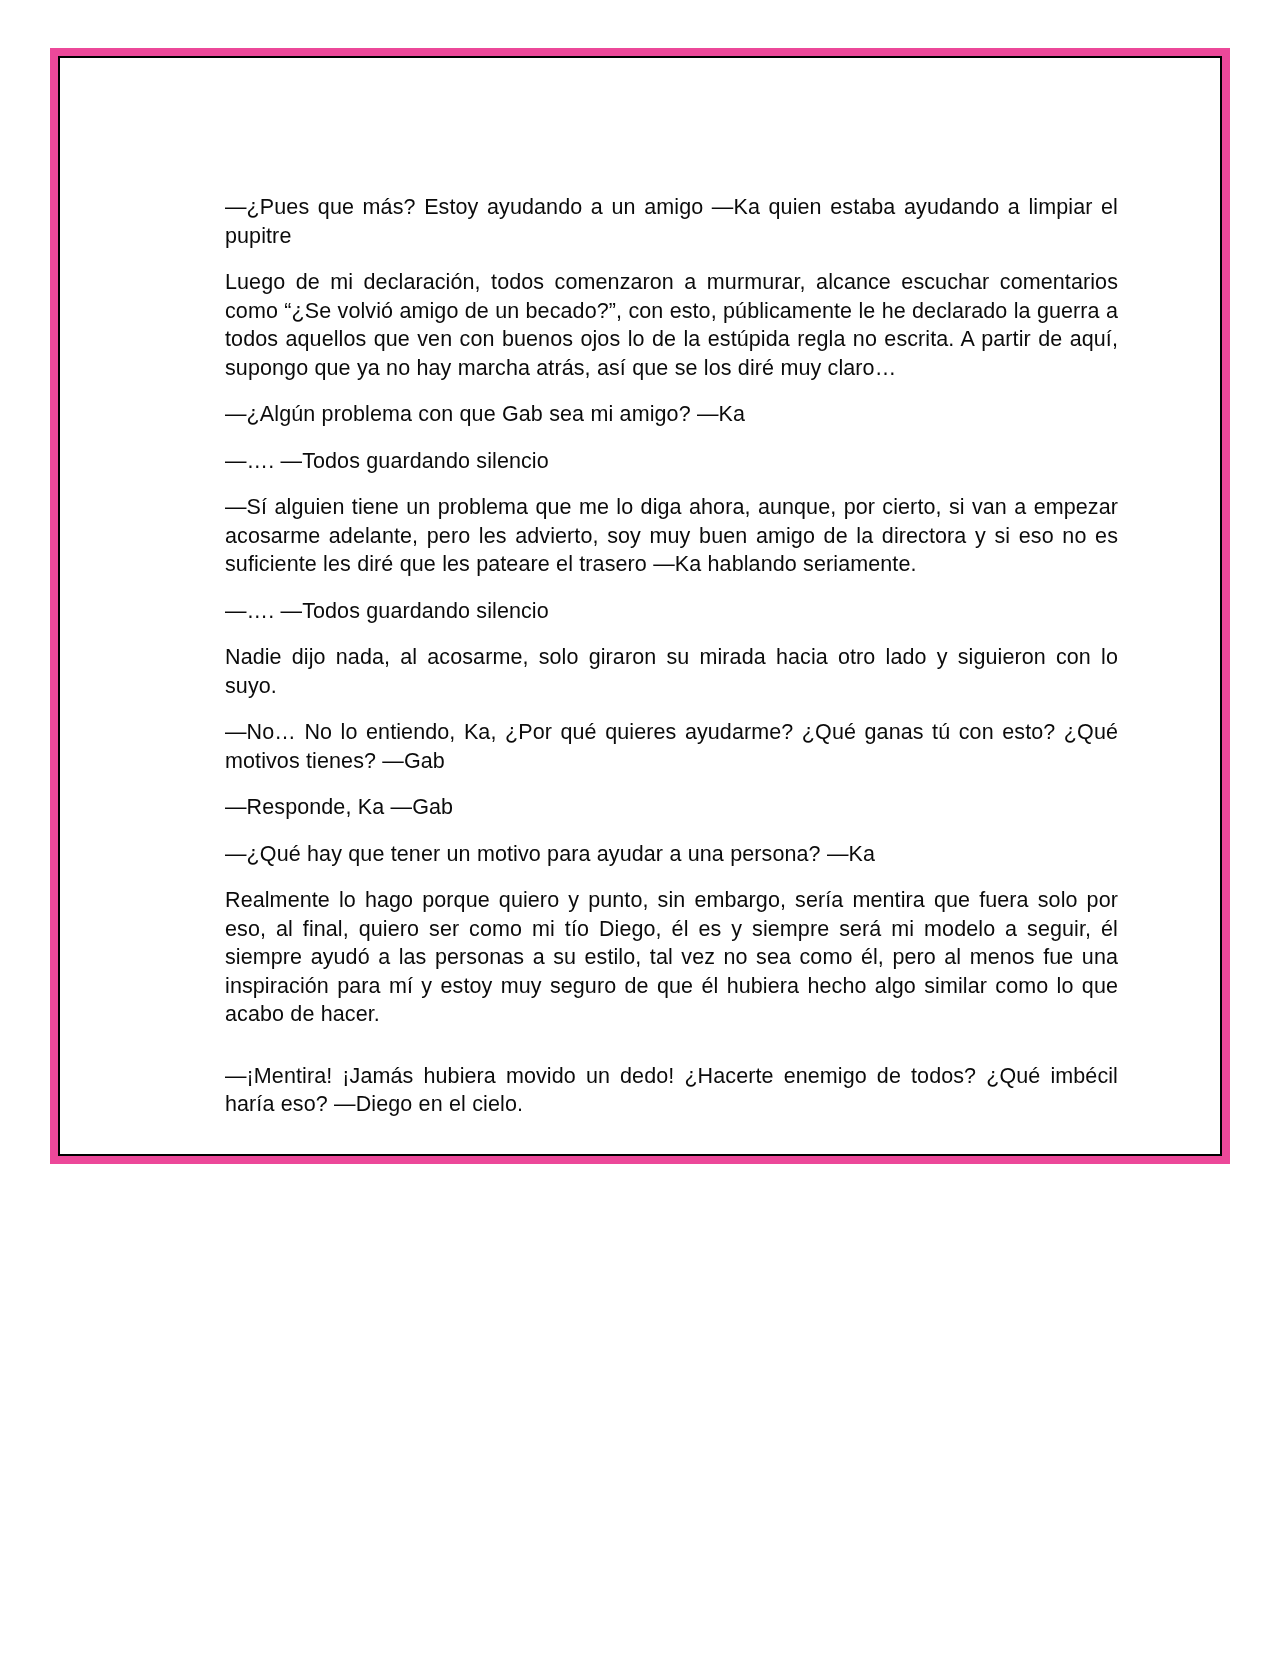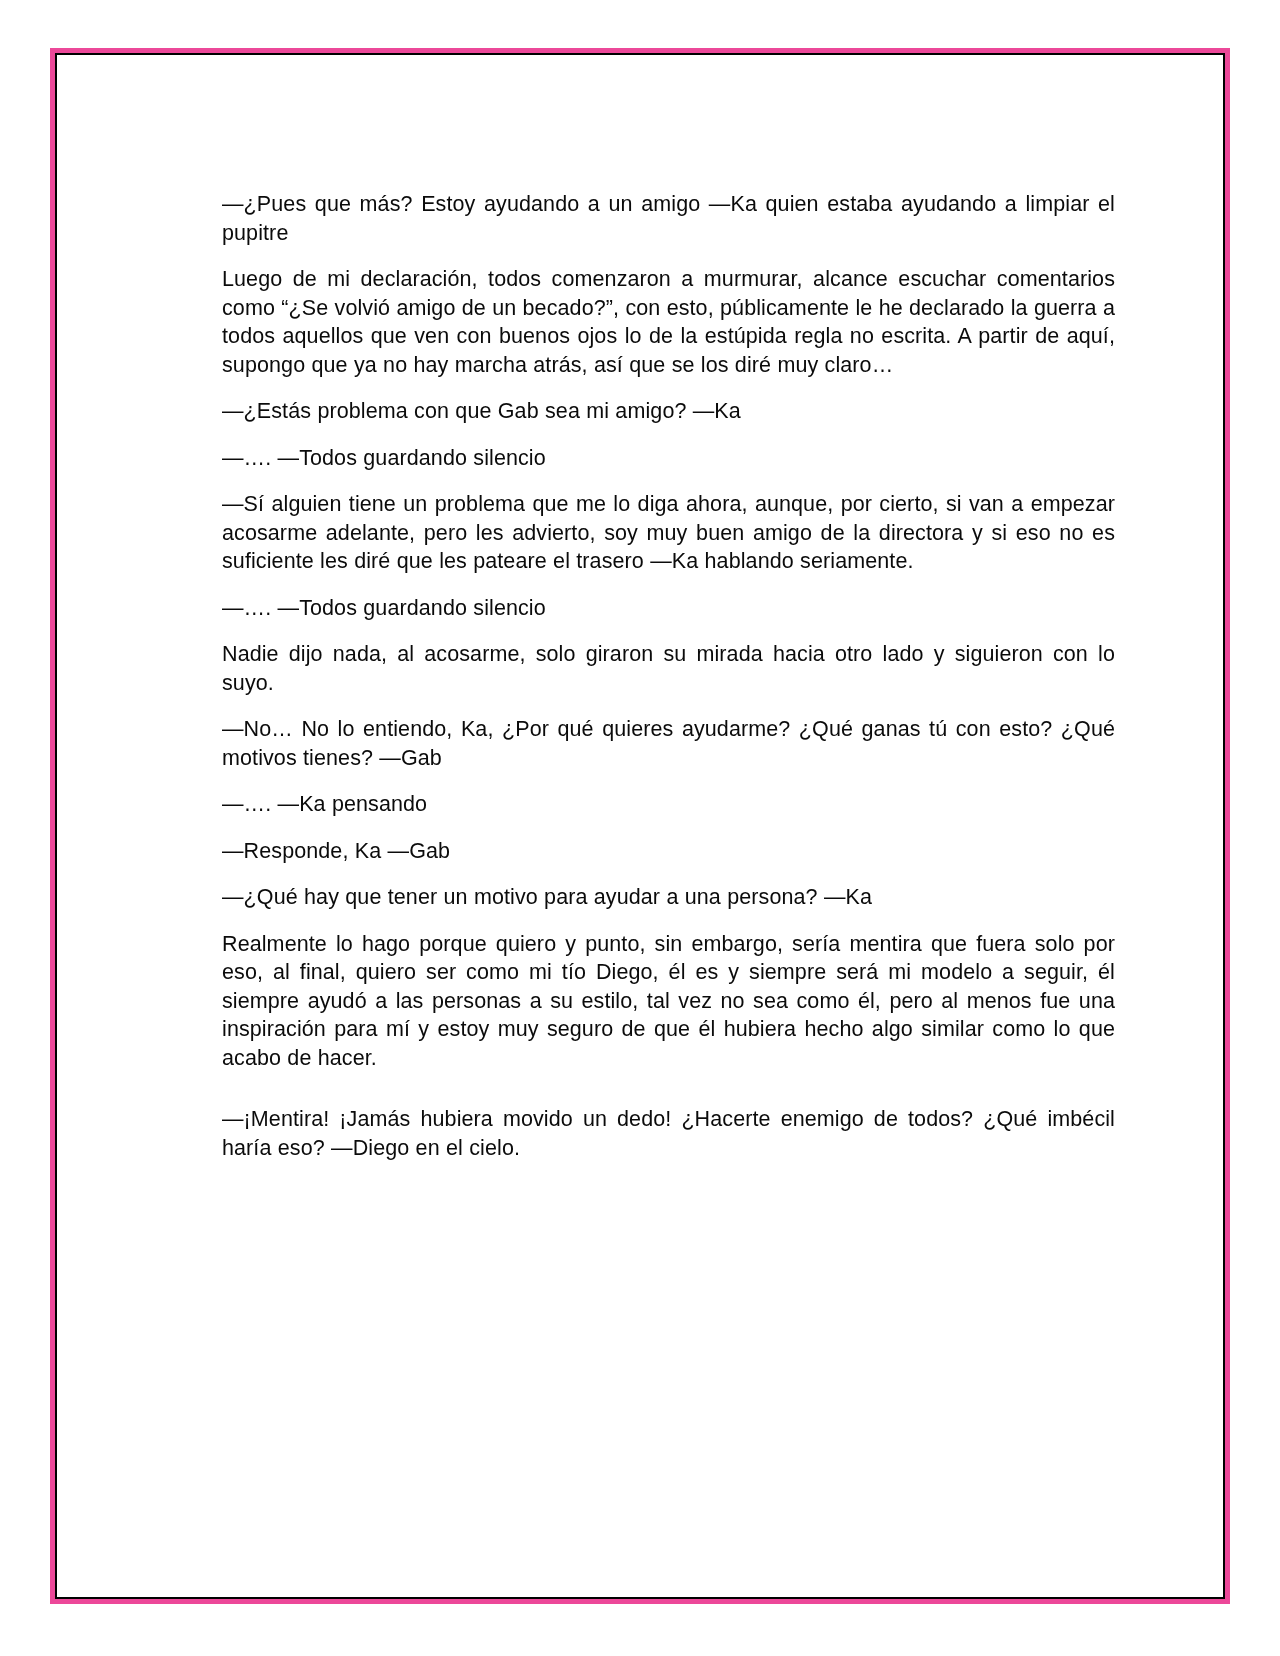--- a/index.html
+++ b/index.html
@@ -24,23 +24,23 @@
     background: #ffffff;
     overflow: hidden;
   }
 
   
   .frame-outer {
     position: absolute;
     left: 50px;
     top: 48px;
     width: 1180px;
-    height: 1556px;
+    height: 1116px;
     box-sizing: border-box;
-    border: 5px solid #ec4899;
+    border: 8px solid #ec4899;
     background: #ffffff;
   }
   .frame-inner {
     position: absolute;
     left: 0;
     top: 0;
     right: 0;
     bottom: 0;
     box-sizing: border-box;
     border: 2px solid #000000;
@@ -77,27 +77,26 @@
 
 <div class="page">
 
   <div class="frame-outer">
     <div class="frame-inner">
 
       <div class="content">
 
         <p class="para">—¿Pues que más? Estoy ayudando a un amigo —Ka quien estaba ayudando a limpiar el pupitre</p>
         <p class="para">Luego de mi declaración, todos comenzaron a murmurar, alcance escuchar comentarios como “¿Se volvió amigo de un becado?”, con esto, públicamente le he declarado la guerra a todos aquellos que ven con buenos ojos lo de la estúpida regla no escrita. A partir de aquí, supongo que ya no hay marcha atrás, así que se los diré muy claro…</p>
-        <p class="para">—¿Estás problema con que Gab sea mi amigo? —Ka</p>
+        <p class="para">—¿Algún problema con que Gab sea mi amigo? —Ka</p>
         <p class="para">—…. —Todos guardando silencio</p>
         <p class="para">—Sí alguien tiene un problema que me lo diga ahora, aunque, por cierto, si van a empezar acosarme adelante, pero les advierto, soy muy buen amigo de la directora y si eso no es suficiente les diré que les pateare el trasero —Ka hablando seriamente.</p>
         <p class="para">—…. —Todos guardando silencio</p>
         <p class="para">Nadie dijo nada, al acosarme, solo giraron su mirada hacia otro lado y siguieron con lo suyo.</p>
         <p class="para">—No… No lo entiendo, Ka, ¿Por qué quieres ayudarme? ¿Qué ganas tú con esto? ¿Qué motivos tienes? —Gab</p>
-        <p class="para">—…. —Ka pensando</p>
         <p class="para">—Responde, Ka —Gab</p>
         <p class="para">—¿Qué hay que tener un motivo para ayudar a una persona? —Ka</p>
         <p class="para">Realmente lo hago porque quiero y punto, sin embargo, sería mentira que fuera solo por eso, al final, quiero ser como mi tío Diego, él es y siempre será mi modelo a seguir, él siempre ayudó a las personas a su estilo, tal vez no sea como él, pero al menos fue una inspiración para mí y estoy muy seguro de que él hubiera hecho algo similar como lo que acabo de hacer.</p>
         <p class="para">—¡Mentira! ¡Jamás hubiera movido un dedo! ¿Hacerte enemigo de todos? ¿Qué imbécil haría eso? —Diego en el cielo.</p>
 
       </div>
 
     </div>
   </div>
 

